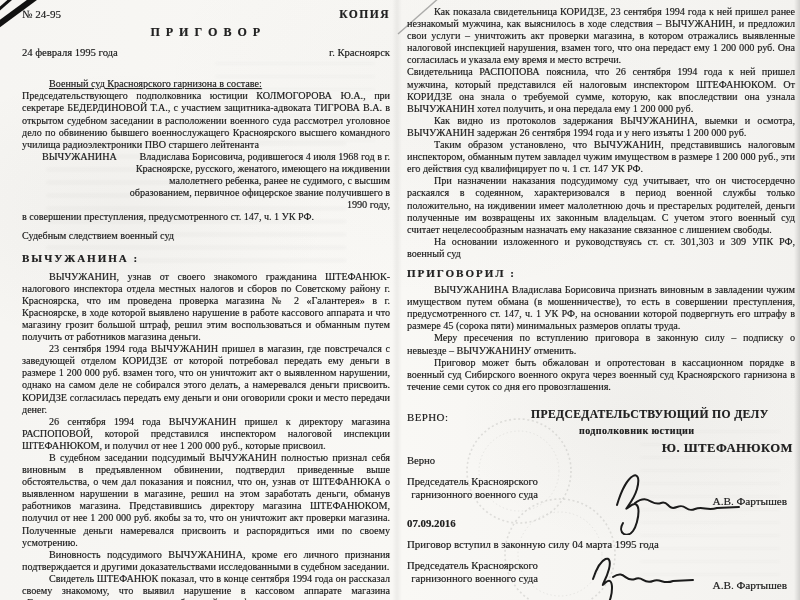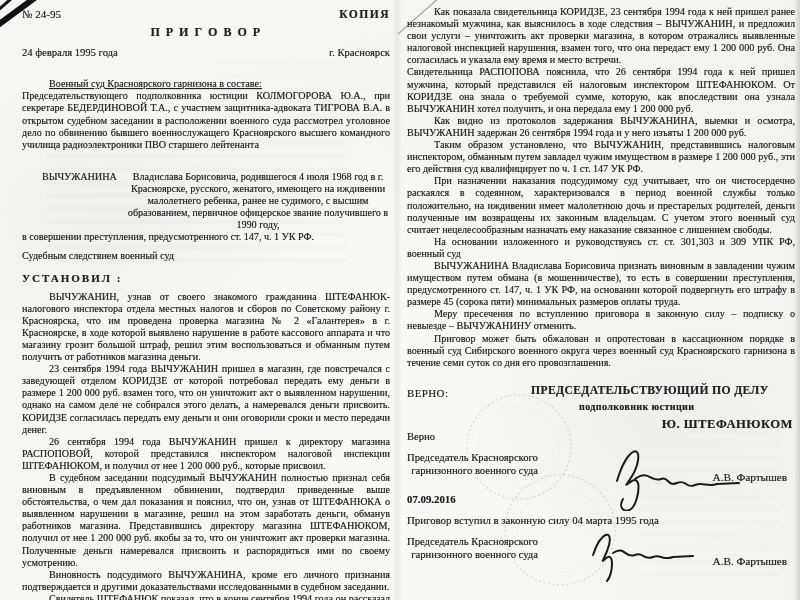--- a/index.html
+++ b/index.html
@@ -33,21 +33,21 @@
 
   .row{display:flex;justify-content:space-between;align-items:baseline;}
   .hdr{font-size:11px;}
   .copy{font-weight:bold;letter-spacing:1.5px;font-size:11.5px;}
   .t1{text-align:center;font-weight:bold;font-size:12px;letter-spacing:1.5px;margin-top:6px;}
   .t2{text-align:center;font-weight:bold;font-size:11.2px;letter-spacing:0.5px;margin-top:2px;}
   .date-row{margin:9px 0 19px 0;font-size:10.6px;}
   .courtline{text-indent:27px;text-decoration:underline;}
   .defblock{position:relative;padding-left:104px;margin:0;}
   .defname{position:absolute;left:20px;top:0;}
-  .defdetails{text-align:center;margin-top:20px;}
+  .defdetails{text-align:right;}
   .charge{text-align:left !important;}
   .center{text-align:left;}
   .pre{margin-top:7px;}
   .head{font-weight:bold;letter-spacing:2px;font-size:11px;margin:9px 0 7px 0;}
   .hr2{margin:7px 0 5px 0;}
 
   .signoff{position:relative;height:200px;margin-top:16px;text-align:right;}
   .so{position:absolute;white-space:nowrap;}
   .verno1{top:2px;left:0;font-size:10.8px;letter-spacing:0.5px;}
   .ptitle{top:0;left:124px;font-size:11.6px;font-weight:bold;letter-spacing:0.4px;}
@@ -100,36 +100,37 @@
       <span>г. Красноярск</span>
     </div>
     <p class="courtline">Военный суд Красноярского гарнизона в составе:</p>
     <p>Председательствующего подполковника юстиции КОЛМОГОРОВА Ю.А., при секретаре БЕДЕРДИНОВОЙ Т.А.,  с участием защитника-адвоката ТИГРОВА В.А. в открытом судебном заседании в расположении военного суда рассмотрел уголовное дело по обвинению бывшего военнослужащего Красноярского высшего командного училища радиоэлектроники ПВО старшего лейтенанта</p>
     <div class="defblock">
       <span class="defname">ВЫЧУЖАНИНА</span>
       <div class="defdetails">Владислава Борисовича, родившегося 4 июля 1968 год в г. Красноярске, русского, женатого, имеющего на иждивении малолетнего ребенка, ранее не судимого, с высшим образованием, первичное офицерское звание получившего в 1990 году,</div>
     </div>
     <p class="charge">в совершении преступления, предусмотренного ст. 147, ч. 1 УК РФ.</p>
     <div class="center pre">Судебным следствием военный суд</div>
-    <div class="center head">УСТАНОВИЛ :</div>
+    <div class="center head">ВЫЧУЖАНИНА :</div>
     <p class="ind">ВЫЧУЖАНИН, узнав от своего знакомого гражданина ШТЕФАНЮК- налогового инспектора отдела местных налогов и сборов по Советскому району г. Красноярска, что им проведена проверка магазина  № 2  «Галантерея» в г. Красноярске, в ходе которой выявлено нарушение в работе кассового аппарата и что магазину грозит большой штраф, решил этим воспользоваться и обманным путем получить от работников магазина деньги.</p>
     <p class="ind">23 сентября 1994 года ВЫЧУЖАНИН пришел в магазин, где повстречался с заведующей отделом КОРИДЗЕ от которой потребовал передать ему деньги в размере 1 200 000 руб. взамен того, что он уничтожит акт о выявленном нарушении, однако на самом деле не собирался этого делать, а намеревался деньги присвоить. КОРИДЗЕ согласилась передать ему деньги и они оговорили сроки и место передачи денег.</p>
     <p class="ind">26 сентября 1994 года ВЫЧУЖАНИН пришел к директору магазина РАСПОПОВОЙ, которой представился инспектором налоговой инспекции ШТЕФАНЮКОМ, и получил от нее 1 200 000 руб., которые присвоил.</p>
     <p class="ind">В судебном заседании подсудимый ВЫЧУЖАНИН полностью признал себя виновным в предъявленном обвинении, подтвердил приведенные выше обстоятельства, о чем дал показания и пояснил, что он, узнав от ШТЕФАНЮКА о выявленном нарушении в магазине, решил на этом заработать деньги, обманув работников магазина. Представившись директору магазина ШТЕФАНЮКОМ, получил от нее 1 200 000 руб. якобы за то, что он уничтожит акт проверки магазина. Полученные деньги намеревался присвоить и распорядиться ими по своему усмотрению.</p>
     <p class="ind">Виновность подсудимого ВЫЧУЖАНИНА, кроме его личного признания подтверждается и другими доказательствами исследованными в судебном заседании.</p>
     <p class="ind">Свидетель ШТЕФАНЮК показал, что в конце сентября 1994 года он рассказал своему знакомому, что выявил нарушение в кассовом аппарате магазина «Галантерея» и что магазину грозит большой штраф.</p>
   </div>
 
   <div class="page right">
     <p class="ind">Как показала свидетельница КОРИДЗЕ, 23 сентября 1994 года к ней пришел ранее незнакомый мужчина, как выяснилось в ходе следствия – ВЫЧУЖАНИН, и предложил свои услуги – уничтожить акт проверки магазина, в котором отражались выявленные налоговой инспекцией нарушения, взамен того, что она передаст ему 1 200 000 руб. Она согласилась и указала ему время и место встречи.</p>
     <p>Свидетельница РАСПОПОВА пояснила, что 26 сентября 1994 года к ней пришел мужчина, который представился ей налоговым инспектором ШТЕФАНЮКОМ. От КОРИДЗЕ она знала о требуемой сумме, которую, как впоследствии она узнала ВЫЧУЖАНИН хотел получить, и она передала ему 1 200 000 руб.</p>
     <p class="ind">Как видно из протоколов задержания ВЫЧУЖАНИНА, выемки и осмотра, ВЫЧУЖАНИН задержан 26 сентября 1994 года и у него изъяты 1 200 000 руб.</p>
     <p class="ind">Таким образом установлено, что ВЫЧУЖАНИН, представившись налоговым инспектором, обманным путем завладел чужим имуществом в размере 1 200 000 руб., эти его действия суд квалифицирует по ч. 1 ст. 147 УК РФ.</p>
     <p class="ind">При назначении наказания подсудимому суд учитывает, что он чистосердечно раскаялся в содеянном, характеризовался  в период военной службы только положительно, на иждивении имеет малолетнюю дочь и престарелых родителей, деньги полученные им возвращены их законным владельцам. С учетом этого военный суд считает нецелесообразным назначать ему наказание связанное с лишением свободы.</p>
     <p class="ind">На основании изложенного и руководствуясь ст. ст. 301,303 и 309 УПК РФ, военный суд</p>
+    <div class="center head hr2">ПРИГОВОРИЛ :</div>
     <p class="ind">ВЫЧУЖАНИНА Владислава Борисовича признать виновным в завладении чужим имуществом путем обмана (в мошенничестве), то есть в совершении преступления, предусмотренного ст. 147, ч. 1 УК РФ, на основании которой подвергнуть его штрафу в размере 45 (сорока пяти) минимальных размеров оплаты труда.</p>
     <p class="ind">Меру пресечения по вступлению приговора в законную силу – подписку о невыезде – ВЫЧУЖАНИНУ отменить.</p>
     <p class="ind">Приговор может быть обжалован и опротестован в кассационном порядке в военный суд Сибирского военного округа через военный суд Красноярского гарнизона в течение семи суток со дня его провозглашения.</p>
 
     <div class="signoff">
       <svg class="stamp stamp1" width="112" height="112" viewBox="0 0 112 112">
         <circle cx="56" cy="56" r="52" fill="none" stroke="#9a9a98" stroke-width="1.6" stroke-dasharray="2 2.6" opacity="0.55"></circle>
         <circle cx="56" cy="56" r="40" fill="none" stroke="#a4a4a2" stroke-width="1" stroke-dasharray="1.5 2.4" opacity="0.4"></circle>
       </svg>
       <svg class="stamp stamp2" width="118" height="118" viewBox="0 0 118 118">

